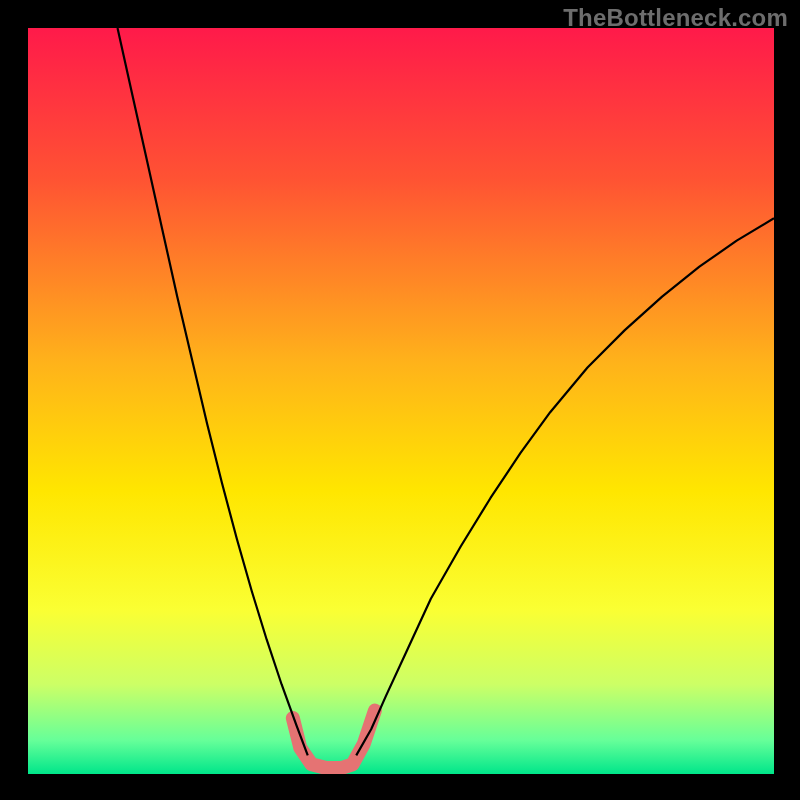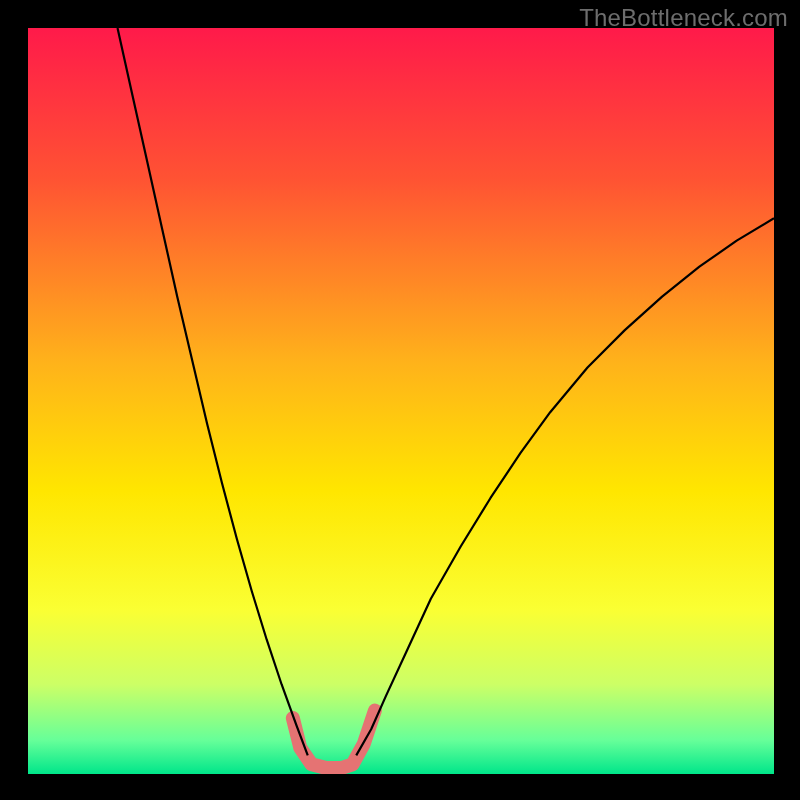--- a/index.html
+++ b/index.html
@@ -11,20 +11,21 @@
     overflow: hidden;
     font-family: Arial, Helvetica, sans-serif;
   }
   .frame {
     position: absolute;
     left: 0;
     top: 0;
     width: 800px;
     height: 800px;
     background: #000;
+    font-weight: bold;
   }
   .watermark {
     position: absolute;
     top: 4px;
     right: 12px;
     color: #6d6d6d;
     font-size: 24px;
     letter-spacing: 0.2px;
     z-index: 10;
     user-select: none;

